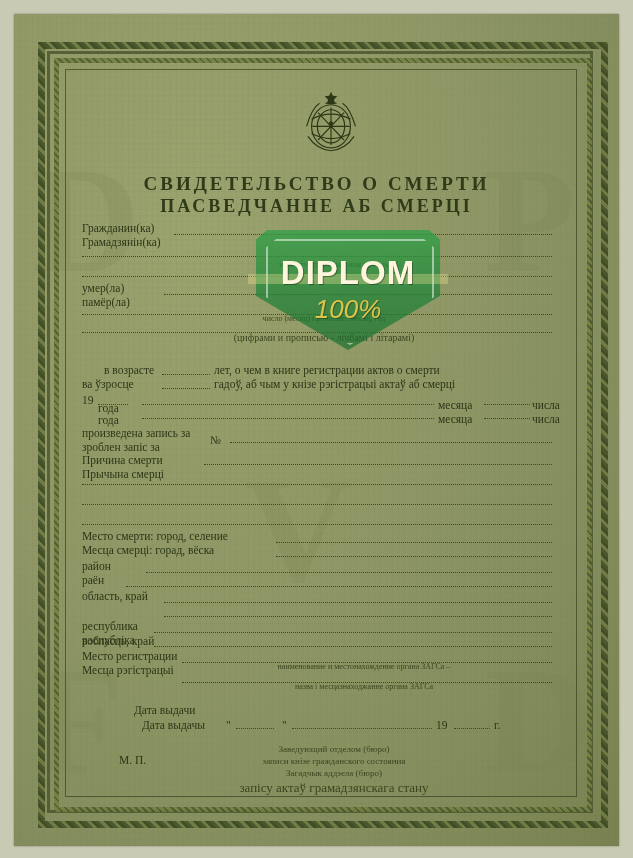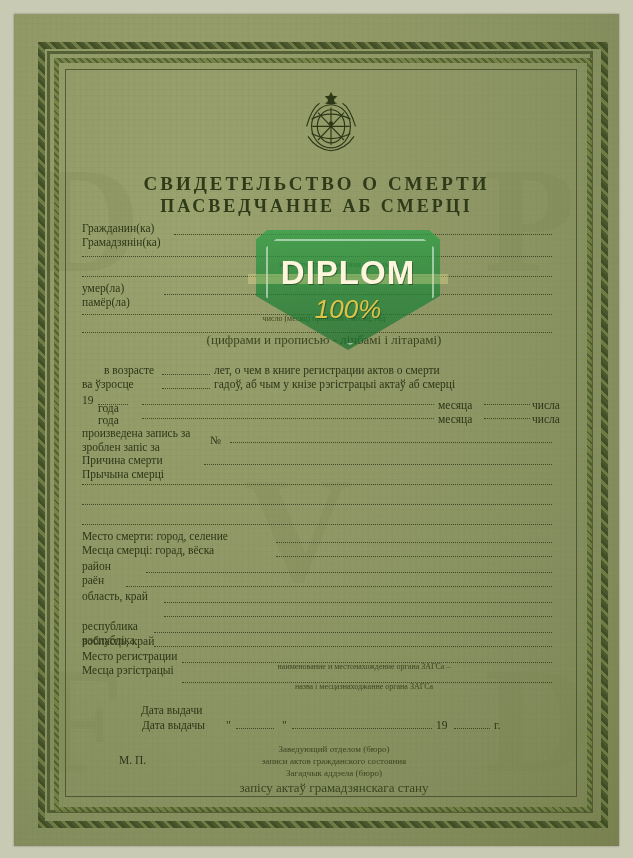--- a/index.html
+++ b/index.html
@@ -223,21 +223,21 @@
     <div class="dots" style="left:68px; top:242px; width:470px;"></div>
     <div class="hint" style="left:160px; top:246px; width:330px;">имя, отчество (имя, имя па бацьку)</div>
     <div class="dots" style="left:68px; top:262px; width:470px;"></div>
 
     <div class="row lbl" style="left:68px; top:268px;">умер(ла)</div>
     <div class="row lbl" style="left:68px; top:282px;">памёр(ла)</div>
     <div class="dots" style="left:150px; top:280px; width:388px;"></div>
     <div class="dots" style="left:68px; top:300px; width:470px;"></div>
     <div class="hint" style="left:150px; top:300px; width:320px;">число (месяц) прописью, месяц, год</div>
     <div class="dots" style="left:68px; top:318px; width:470px;"></div>
-    <div class="hint" style="left:150px; top:318px; width:320px; font-size:13px;">(цифрами и прописью - лічбамі і літарамі)</div>
+    <div class="hint" style="left:150px; top:318px; width:320px; font-size:10px;">(цифрами и прописью - лічбамі і літарамі)</div>
 
     <div class="row lbl" style="left:68px; top:350px;margin-left:22px;">в возрасте</div>
     <div class="row lbl" style="left:68px; top:364px;">ва ўзросце</div>
     <div class="dots" style="left:148px; top:360px; width:48px;"></div>
     <div class="dots" style="left:148px; top:374px; width:48px;"></div>
     <div class="row lbl" style="left:200px; top:350px;">лет, о чем в книге регистрации актов о смерти</div>
     <div class="row lbl" style="left:200px; top:364px;">гадоў, аб чым у кнізе рэгістрацыі актаў аб смерці</div>
 
     <div class="row lbl" style="left:68px; top:380px;">19</div>
     <div class="dots" style="left:84px; top:390px; width:30px;"></div>
@@ -284,33 +284,33 @@
     <div class="dots" style="left:140px; top:618px; width:398px;"></div>
     <div class="dots" style="left:140px; top:632px; width:398px;"></div>
 
     <div class="row lbl" style="left:68px; top:636px;">Место регистрации</div>
     <div class="row lbl" style="left:68px; top:650px;">Месца рэгістрацыі</div>
     <div class="dots" style="left:168px; top:648px; width:370px;"></div>
     <div class="hint" style="left:200px; top:648px; width:300px;">наименование и местонахождение органа ЗАГСа –</div>
     <div class="dots" style="left:168px; top:668px; width:370px;"></div>
     <div class="hint" style="left:200px; top:668px; width:300px;">назва і месцазнаходжанне органа ЗАГСа</div>
 
-    <div class="row lbl" style="left:127px; top:690px;text-align:right;">Дата выдачи</div>
+    <div class="row lbl" style="left:120px; top:690px;text-align:right;">Дата выдачи</div>
     <div class="row lbl" style="left:128px; top:705px;">Дата выдачы</div>
     <div class="row lbl" style="left:212px; top:705px;">"</div>
     <div class="dots" style="left:222px; top:714px; width:38px;"></div>
     <div class="row lbl" style="left:268px; top:705px;">"</div>
     <div class="dots" style="left:278px; top:714px; width:140px;"></div>
     <div class="row lbl" style="left:422px; top:705px;">19</div>
     <div class="dots" style="left:440px; top:714px; width:36px;"></div>
     <div class="row lbl" style="left:480px; top:705px;">г.</div>
 
     <div class="row lbl" style="left:105px; top:740px;">М. П.</div>
     <div class="hint" style="left:170px; top:730px; width:300px; font-size:9px;">Заведующий отделом (бюро)</div>
-    <div class="hint" style="left:170px; top:742px; width:300px; font-size:9px;">записи актов гражданского состояния</div>
+    <div class="hint" style="left:170px; top:742px; width:300px; font-size:9px;">записи кнізе гражданского состояния</div>
     <div class="hint" style="left:170px; top:754px; width:300px; font-size:9px;">Загадчык аддзела (бюро)</div>
     <div class="hint" style="left:170px; top:766px; width:300px; font-size:13px;">запісу актаў грамадзянскага стану</div>
 
     <div id="stamp">
       <div class="shield"></div>
       <div class="shield-in"></div>
       <div class="ribbon"></div>
       <div class="word">DIPLOM</div>
       <div class="pct">100%</div>
     </div>

